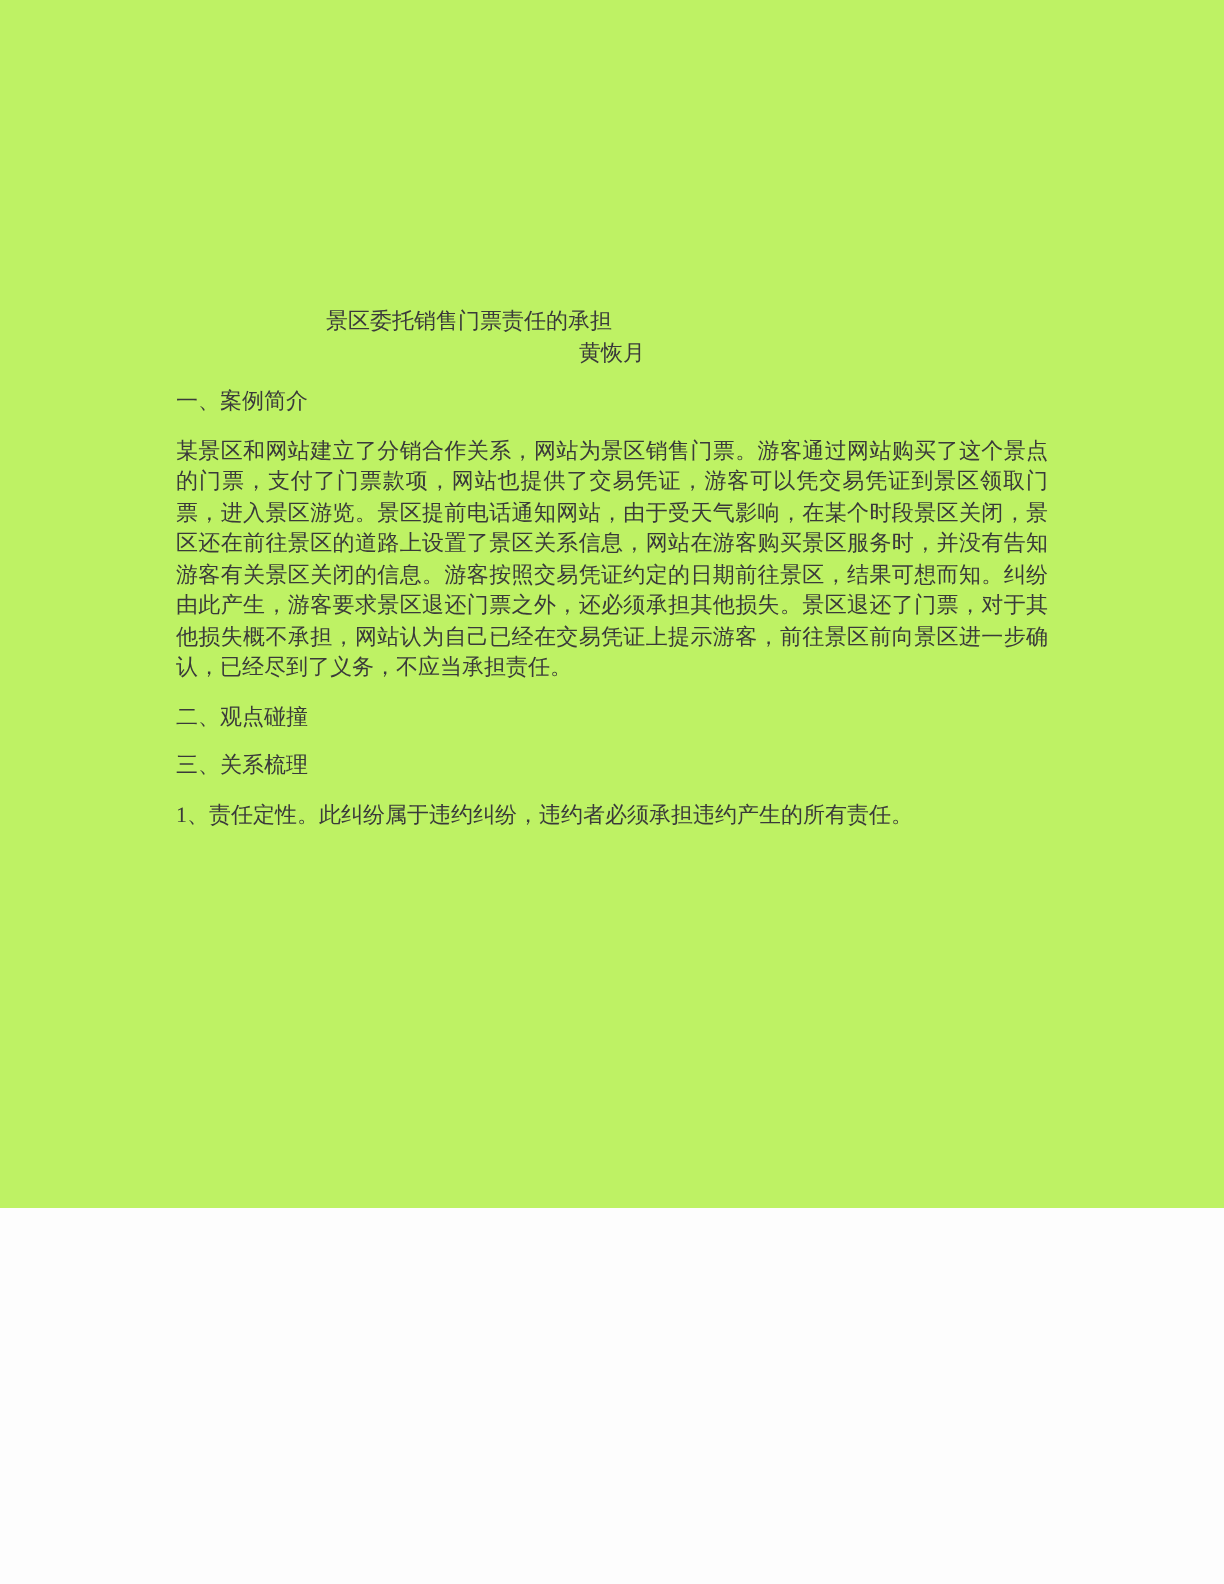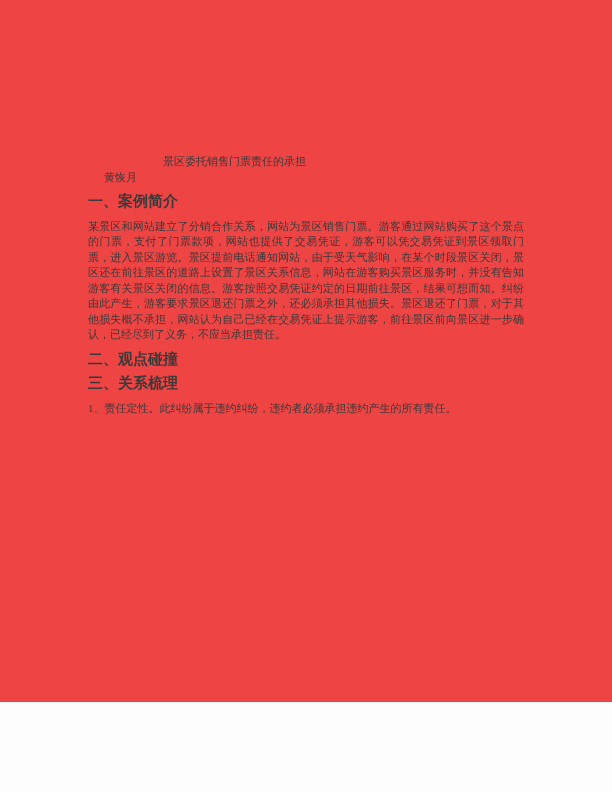--- a/index.html
+++ b/index.html
@@ -11,47 +11,47 @@
     height: 792px;
     background: #fdfdfd;
     overflow: hidden;
     font-family: "Liberation Serif", "DejaVu Serif", serif;
   }
   .page {
     position: absolute;
     left: 0;
     top: 0;
     width: 612px;
-    height: 702px;
-    background: #ef4444;
+    height: 604px;
+    background: #bef264;
   }
   .content {
     position: absolute;
     left: 88px;
     top: 154px;
     width: 436px;
     color: #3a3a3a;
     font-size: 11px;
     line-height: 15.5px;
     text-align: justify;
     text-justify: inter-ideograph;
   }
   .doc-title {
     margin: 0 0 0 75px;
     text-align: left;
   }
   .author {
-    margin: 0 0 9px 16px;
-    text-align: left;
+    margin: 0 0 9px 0;
+    text-align: center;
   }
   .section-heading {
     margin: 0 0 9px 0;
     text-align: left;
-    font-weight: bold;
-    font-size: 15px;
+    font-weight: normal;
+    font-size: 11px;
     line-height: 15.5px;
   }
   .paragraph {
     margin: 0 0 9px 0;
     text-align: justify;
   }
 </style>
 </head>
 <body>
 

